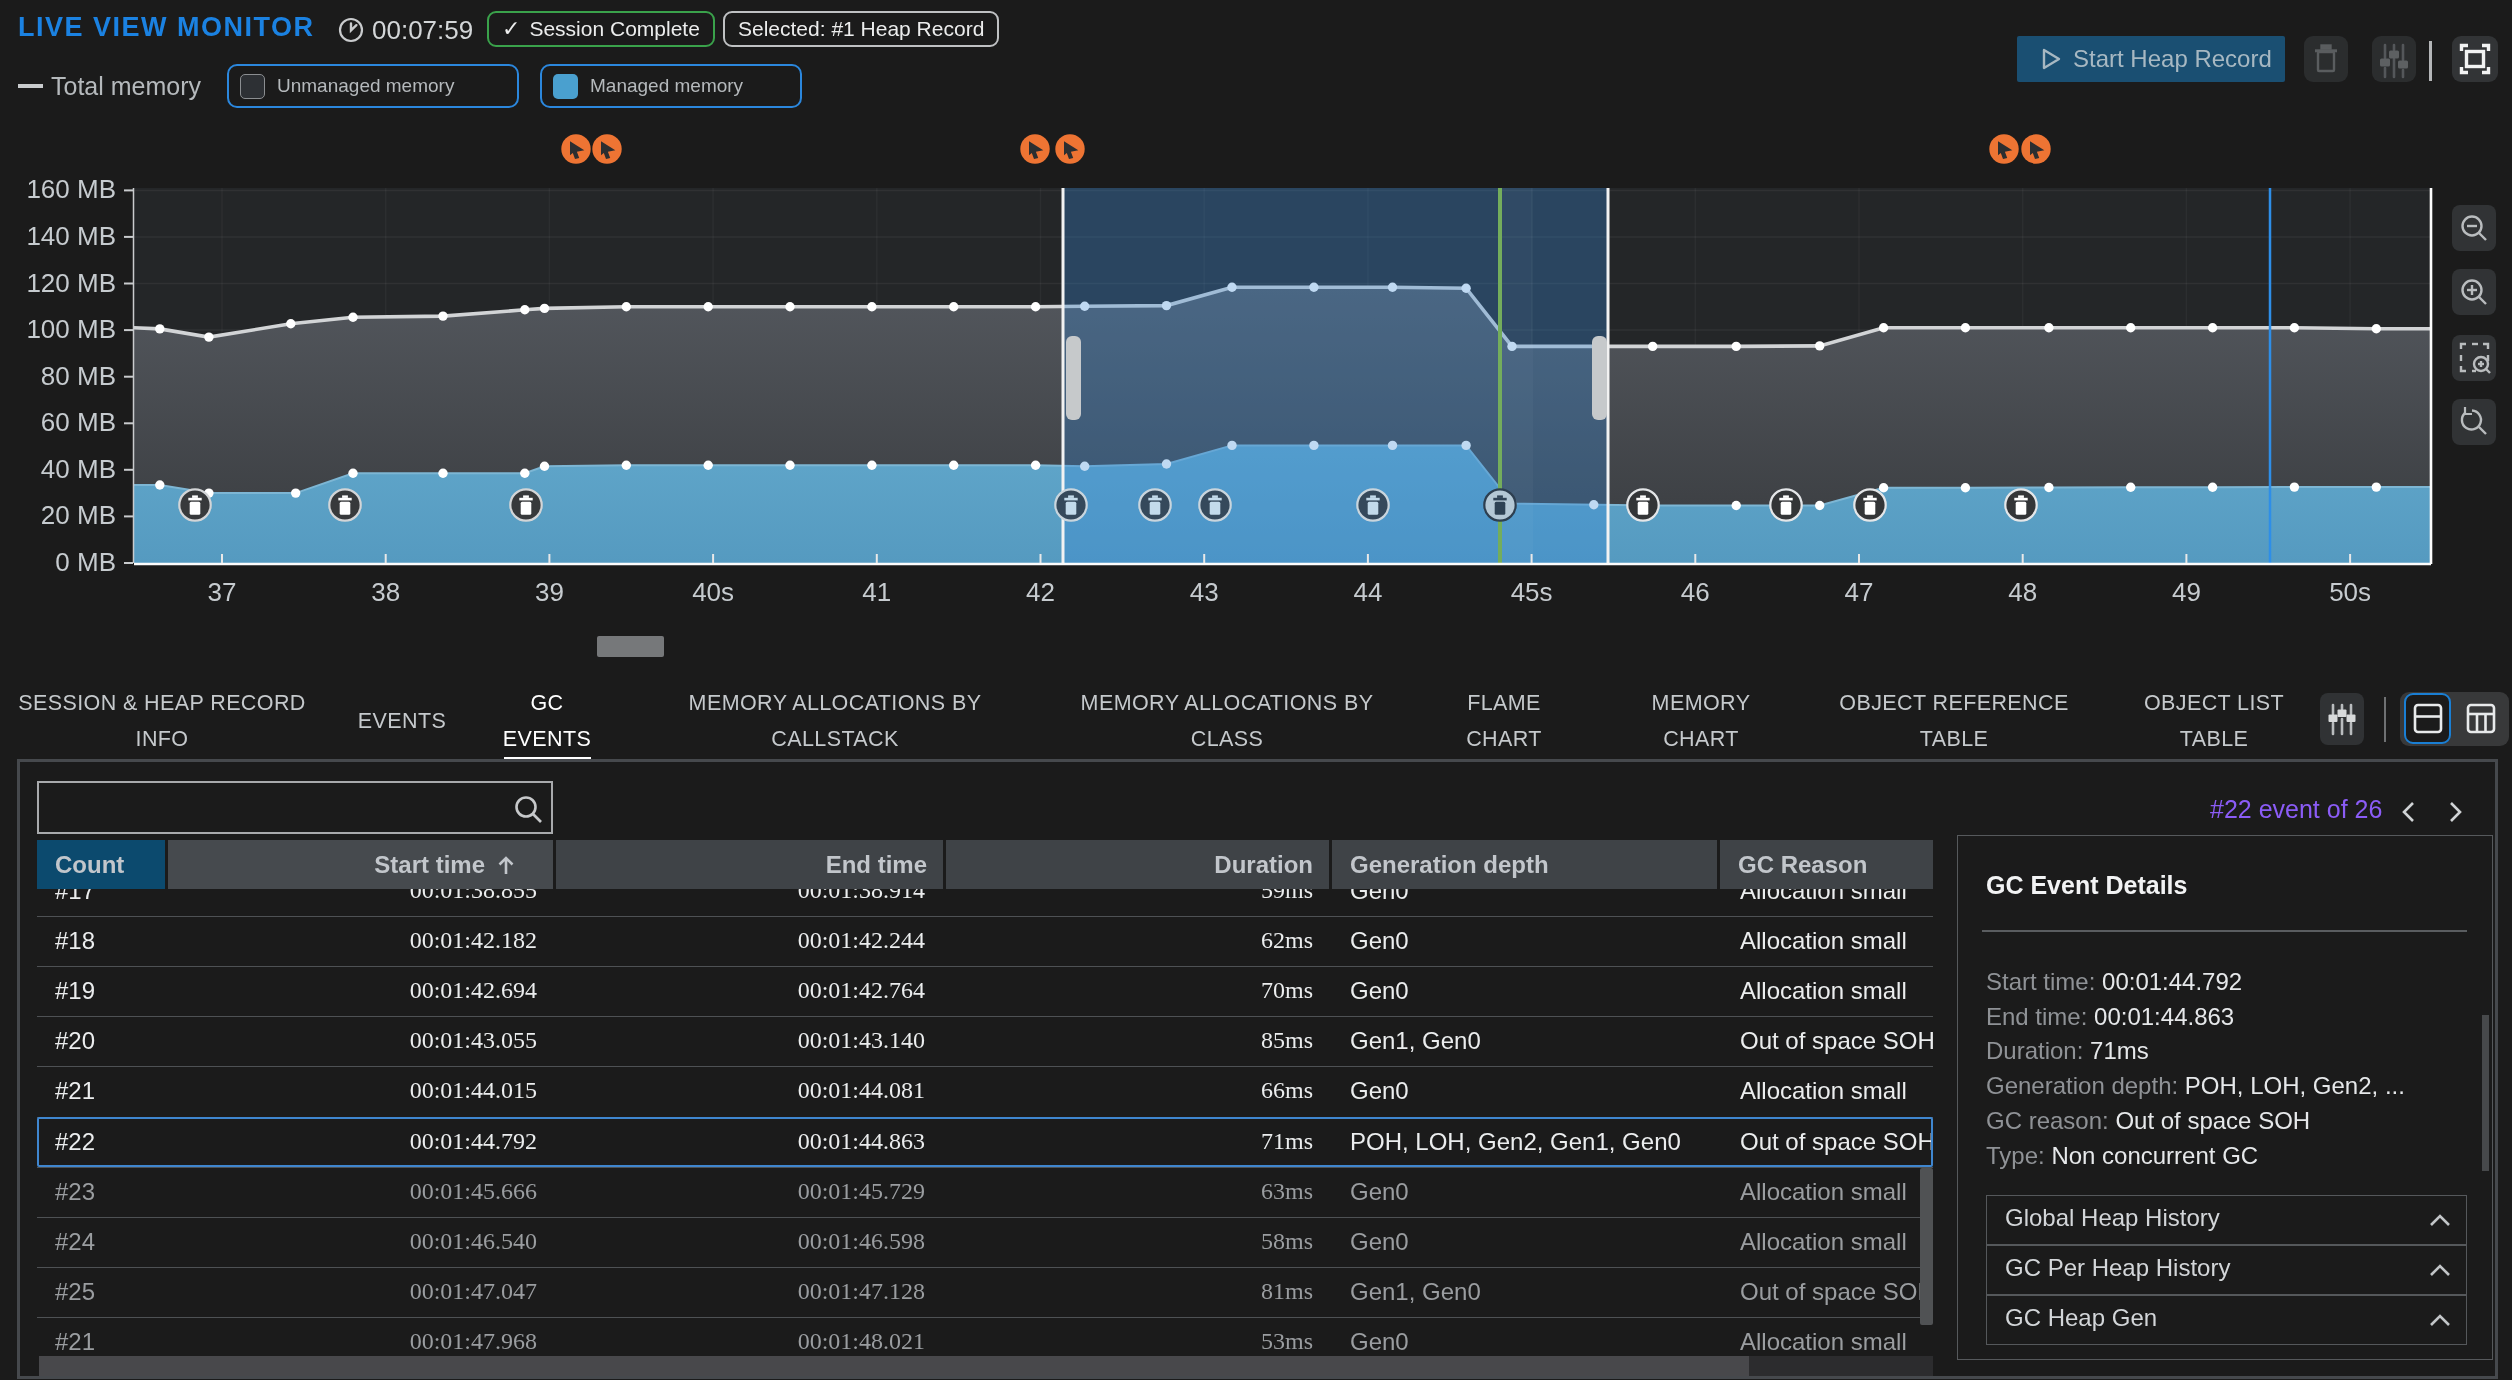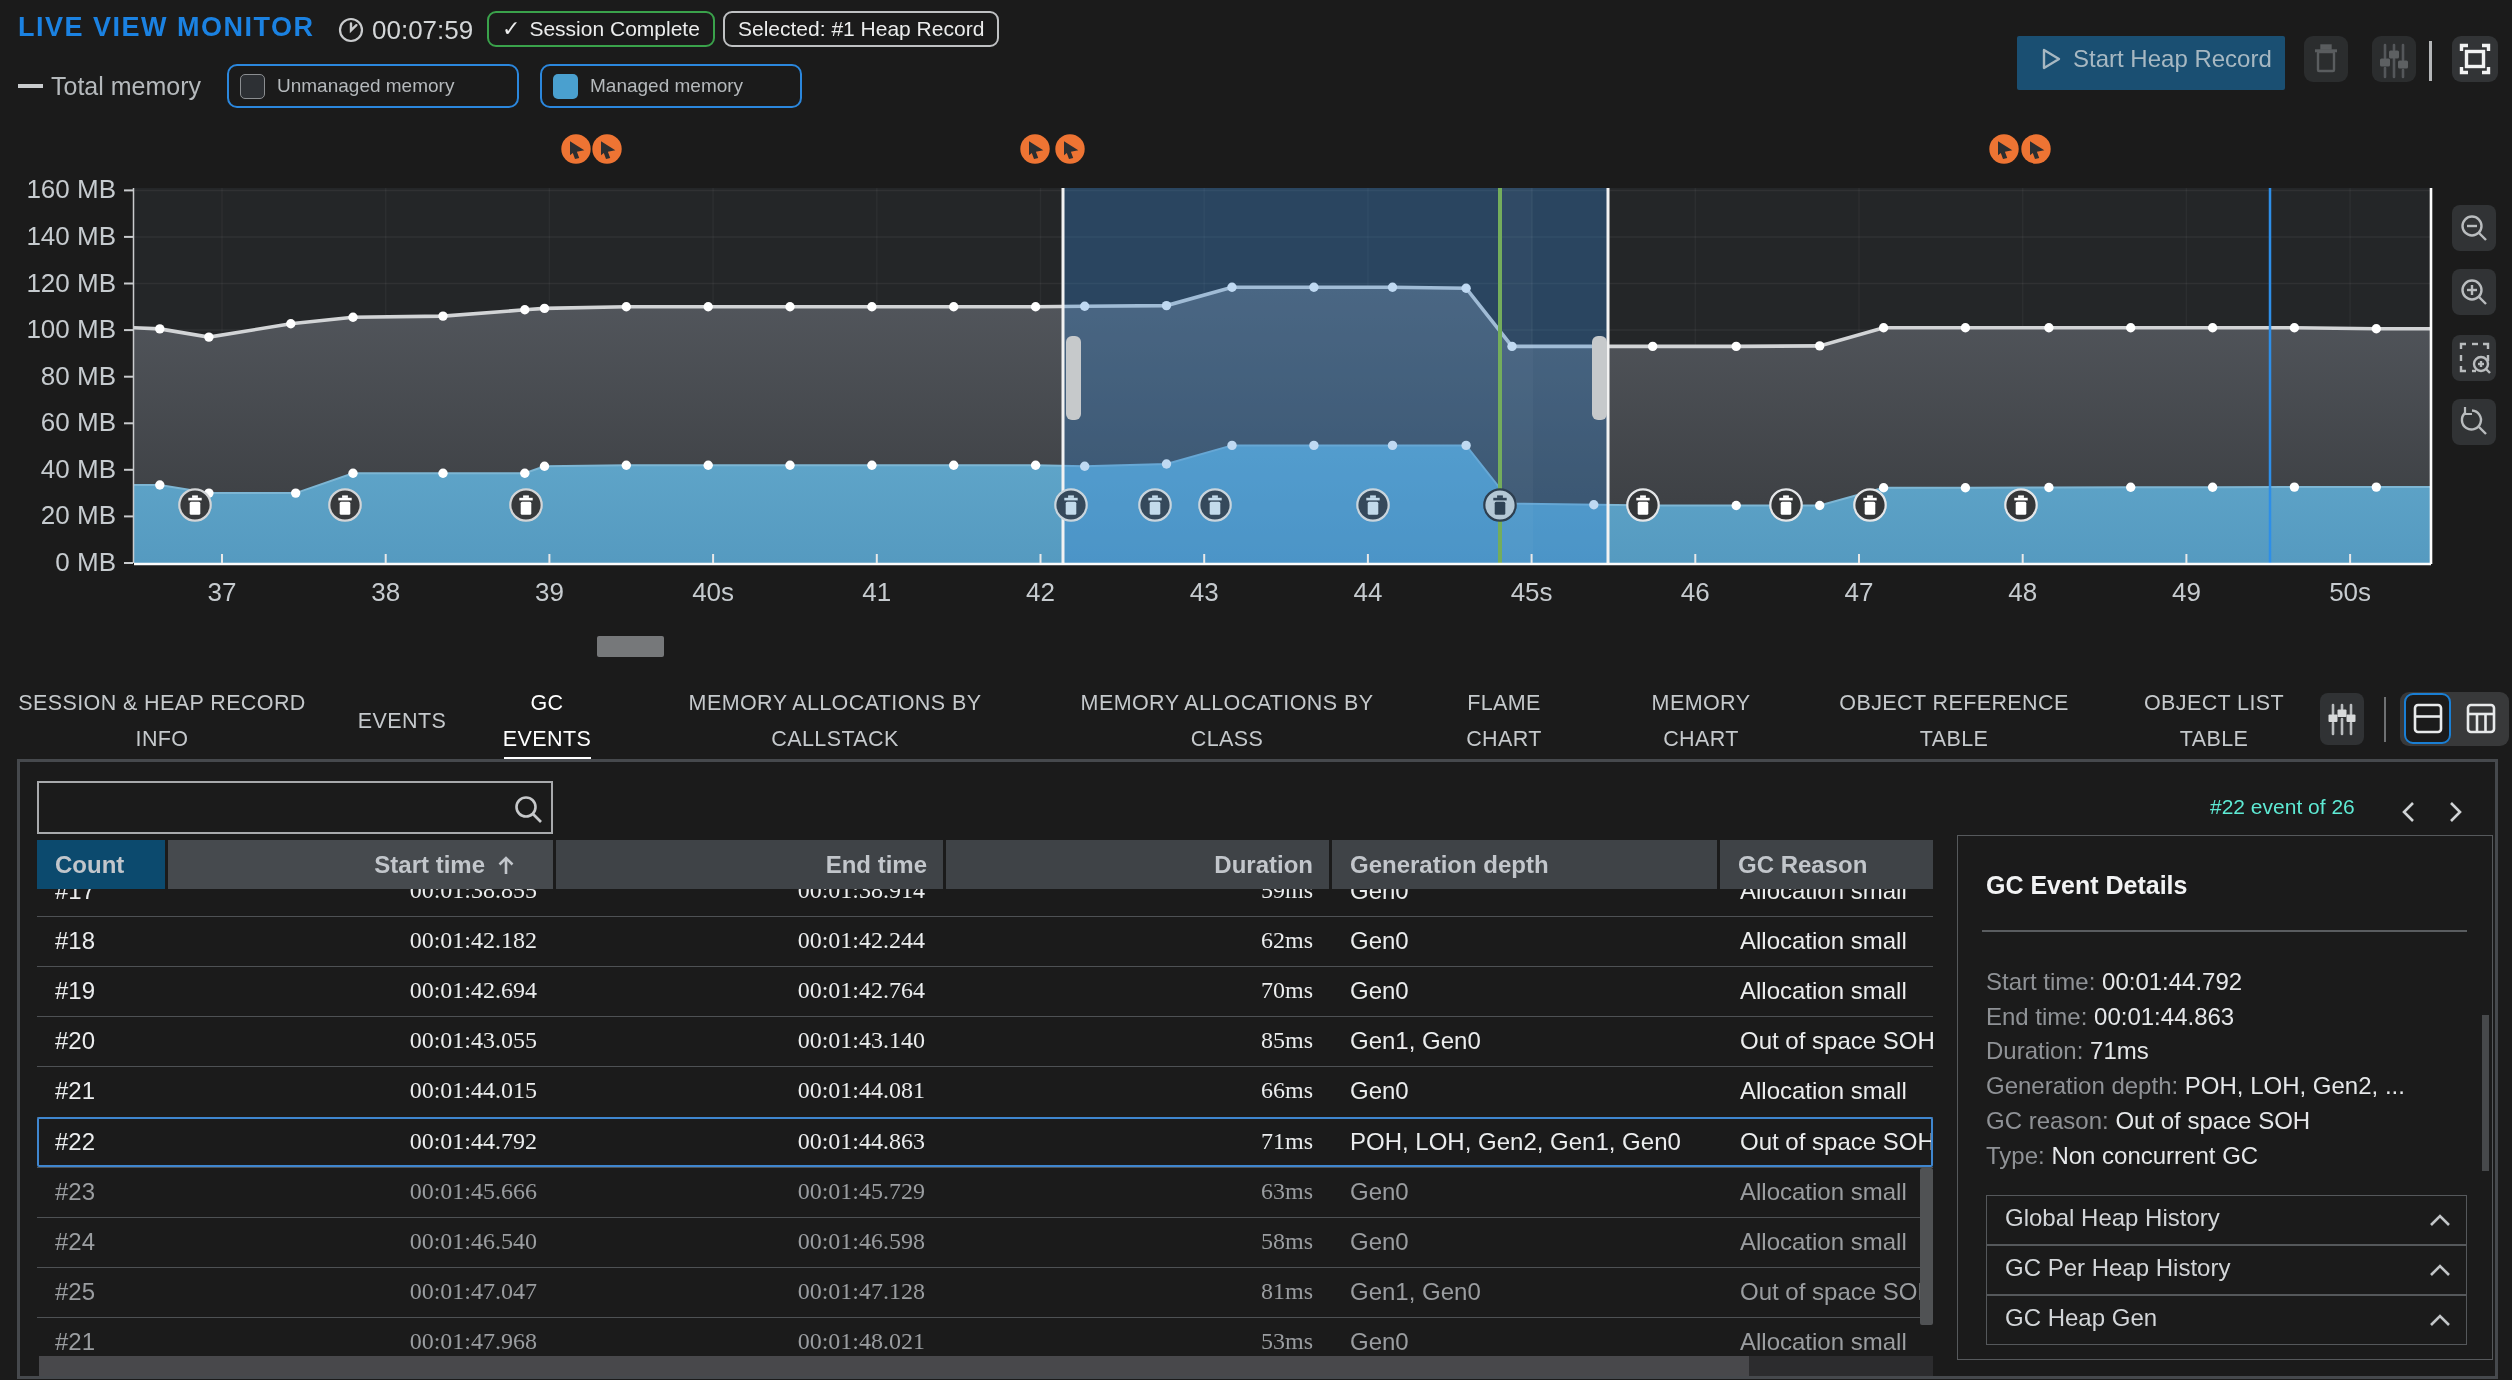--- a/index.html
+++ b/index.html
@@ -33,21 +33,21 @@
 <div class="abs" style="left:18px;top:84px;width:25px;height:4px;background:#c9cbcd"></div>
 <div class="abs legtxt" style="left:51px;top:72px">Total memory</div>
 <div class="abs legbox" style="left:227px;top:64px;width:292px">
   <div class="cb" style="background:#2d3034;border:1.5px solid #8b8e91"></div>
   <div class="legtxt2">Unmanaged memory</div>
 </div>
 <div class="abs legbox" style="left:540px;top:64px;width:262px">
   <div class="cb" style="background:#4aa0cf"></div>
   <div class="legtxt2">Managed memory</div>
 </div>
-<div class="abs" style="left:2017px;top:36px;width:268px;height:54px;background:#1a4f72;border-radius:2px">
+<div class="abs" style="left:2017px;top:36px;width:268px;height:46px;background:#1a4f72;border-radius:2px">
   <svg class="abs" style="left:22px;top:11px" width="24" height="24" viewBox="0 0 24 24">
       <path d="M5 3 L20 12 L5 21 Z" fill="none" stroke="#a7b8c2" stroke-width="2.4" stroke-linejoin="round"></path>
     </svg>
   <div class="abs" style="left:56px;top:9px;font-size:24px;color:#a7b8c2;white-space:nowrap">Start Heap Record</div>
 </div>
 <div class="abs" style="left:2304px;top:36px;width:44px;height:46px;background:#2b2d2e;border-radius:9px">
   <svg width="44" height="46" viewBox="0 0 44 46">
       <g fill="none" stroke="#5a5d5f" stroke-width="2.4">
   <rect x="14" y="16" width="16" height="19" rx="1"></rect>
         <line x1="11" y1="14.8" x2="33" y2="14.8" stroke-width="3"></line>
@@ -440,21 +440,21 @@
   </svg>
 
 <div class="abs" style="left:17px;top:759px;width:2481px;height:620px;border:3px solid #46494d;box-sizing:border-box"></div>
 <div class="abs" style="left:37px;top:781px;width:516px;height:53px;border:2px solid #a8aaac;box-sizing:border-box"></div>
 <svg class="abs" style="left:508px;top:793px" width="40" height="34" viewBox="0 0 40 34">
     <g fill="none" stroke="#c6c8ca" stroke-width="2.6">
       <circle cx="18" cy="14" r="9.5"></circle>
       <line x1="25" y1="21" x2="33" y2="29"></line>
     </g>
   </svg>
-<div class="abs" style="left:2210px;top:795px;font-size:21px;color:#5eead4">#22 event of 26</div>
+<div class="abs" style="left:2210px;top:795px;font-size:25px;color:#8b5cf6">#22 event of 26</div>
 <svg class="abs" style="left:2396px;top:798px" width="26" height="28" viewBox="0 0 26 28">
     <path d="M17 5 L8 14 L17 23" fill="none" stroke="#d0d3d5" stroke-width="2.6"></path>
   </svg>
 <svg class="abs" style="left:2442px;top:798px" width="26" height="28" viewBox="0 0 26 28">
     <path d="M9 5 L18 14 L9 23" fill="none" stroke="#d0d3d5" stroke-width="2.6"></path>
   </svg>
 
 <div class="abs hcell" style="left:37px;width:128px;background:#0c4a6e">
     <span style="margin-left:18px">Count</span>
   </div>

